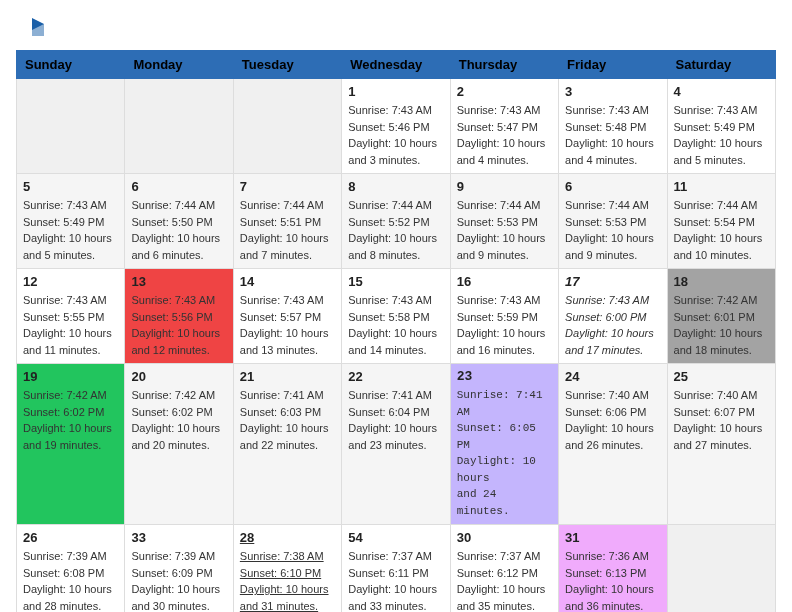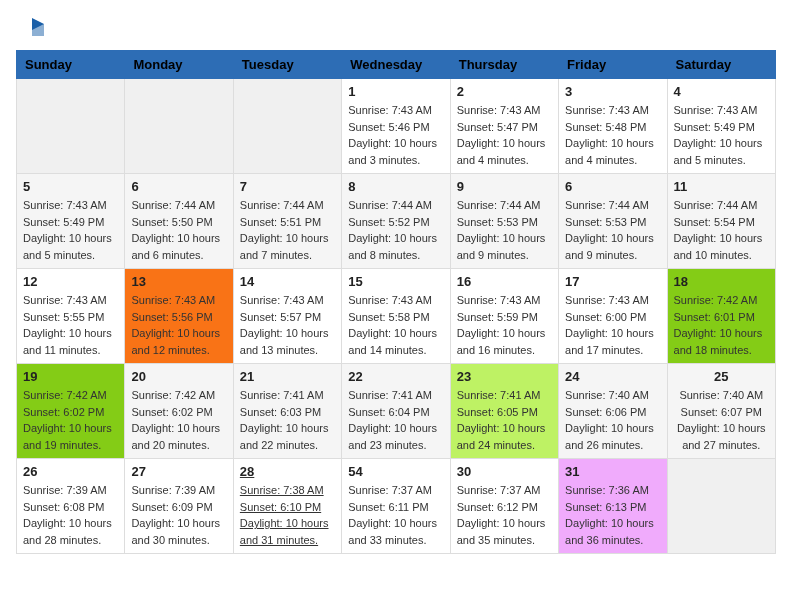--- a/index.html
+++ b/index.html
@@ -206,21 +206,21 @@
         </td>
       </tr>
       <tr>
         <td style="background: rgb(255, 255, 255);">
           <span class="day-number">12</span>
           <div class="day-info" style="white-space: pre-line;">Sunrise: 7:43 AM
 Sunset: 5:55 PM
 Daylight: 10 hours
 and 11 minutes.</div>
         </td>
-        <td style="background: #f97316;">
+        <td style="background: #ef4444;">
           <span class="day-number">13</span>
           <div class="day-info" style="white-space: pre-line;">Sunrise: 7:43 AM
 Sunset: 5:56 PM
 Daylight: 10 hours
 and 12 minutes.</div>
         </td>
         <td style="background: rgb(255, 255, 255);">
           <span class="day-number">14</span>
           <div class="day-info" style="white-space: pre-line;">Sunrise: 7:43 AM
 Sunset: 5:57 PM
@@ -234,37 +234,37 @@
 Daylight: 10 hours
 and 14 minutes.</div>
         </td>
         <td style="background: rgb(255, 255, 255);">
           <span class="day-number">16</span>
           <div class="day-info" style="white-space: pre-line;">Sunrise: 7:43 AM
 Sunset: 5:59 PM
 Daylight: 10 hours
 and 16 minutes.</div>
         </td>
-        <td style="background: rgb(255, 255, 255);">
+        <td style="background: rgb(255, 255, 255); font-style: italic;">
           <span class="day-number">17</span>
           <div class="day-info" style="white-space: pre-line;">Sunrise: 7:43 AM
 Sunset: 6:00 PM
 Daylight: 10 hours
 and 17 minutes.</div>
         </td>
-        <td style="background: #84cc16;">
+        <td style="background: #a3a3a3;">
           <span class="day-number">18</span>
           <div class="day-info" style="white-space: pre-line;">Sunrise: 7:42 AM
 Sunset: 6:01 PM
 Daylight: 10 hours
 and 18 minutes.</div>
         </td>
       </tr>
       <tr>
-        <td style="background: #84cc16;">
+        <td style="background: #22c55e;">
           <span class="day-number">19</span>
           <div class="day-info" style="white-space: pre-line;">Sunrise: 7:42 AM
 Sunset: 6:02 PM
 Daylight: 10 hours
 and 19 minutes.</div>
         </td>
         <td style="background: rgb(245, 245, 245);">
           <span class="day-number">20</span>
           <div class="day-info" style="white-space: pre-line;">Sunrise: 7:42 AM
 Sunset: 6:02 PM
@@ -278,52 +278,52 @@
 Daylight: 10 hours
 and 22 minutes.</div>
         </td>
         <td style="background: rgb(245, 245, 245);">
           <span class="day-number">22</span>
           <div class="day-info" style="white-space: pre-line;">Sunrise: 7:41 AM
 Sunset: 6:04 PM
 Daylight: 10 hours
 and 23 minutes.</div>
         </td>
-        <td style="background: #bef264;">
+        <td style="background: #c4b5fd; font-family: Liberation Mono, monospace;">
           <span class="day-number">23</span>
           <div class="day-info" style="white-space: pre-line;">Sunrise: 7:41 AM
 Sunset: 6:05 PM
 Daylight: 10 hours
 and 24 minutes.</div>
         </td>
         <td style="background: rgb(245, 245, 245);">
           <span class="day-number">24</span>
           <div class="day-info" style="white-space: pre-line;">Sunrise: 7:40 AM
 Sunset: 6:06 PM
 Daylight: 10 hours
 and 26 minutes.</div>
         </td>
-        <td style="background: rgb(245, 245, 245); text-align: center;">
+        <td style="background: rgb(245, 245, 245);">
           <span class="day-number">25</span>
           <div class="day-info" style="white-space: pre-line;">Sunrise: 7:40 AM
 Sunset: 6:07 PM
 Daylight: 10 hours
 and 27 minutes.</div>
         </td>
       </tr>
       <tr>
         <td style="background: rgb(255, 255, 255);">
           <span class="day-number">26</span>
           <div class="day-info" style="white-space: pre-line;">Sunrise: 7:39 AM
 Sunset: 6:08 PM
 Daylight: 10 hours
 and 28 minutes.</div>
         </td>
         <td style="background: rgb(255, 255, 255);">
-          <span class="day-number">27</span>
+          <span class="day-number">33</span>
           <div class="day-info" style="white-space: pre-line;">Sunrise: 7:39 AM
 Sunset: 6:09 PM
 Daylight: 10 hours
 and 30 minutes.</div>
         </td>
         <td style="background: rgb(255, 255, 255); text-decoration: underline;">
           <span class="day-number">28</span>
           <div class="day-info" style="white-space: pre-line;">Sunrise: 7:38 AM
 Sunset: 6:10 PM
 Daylight: 10 hours

